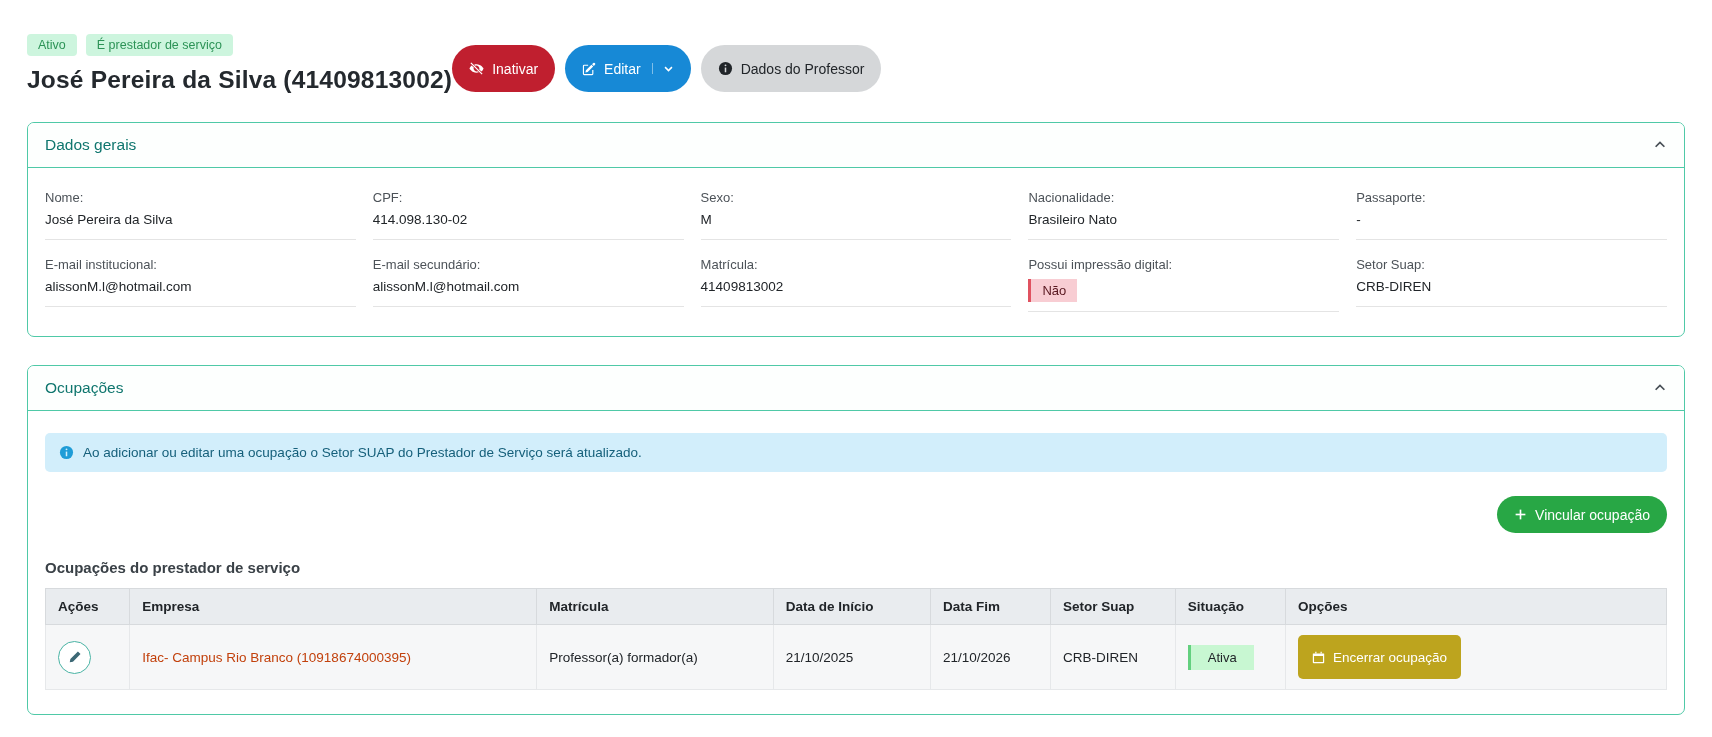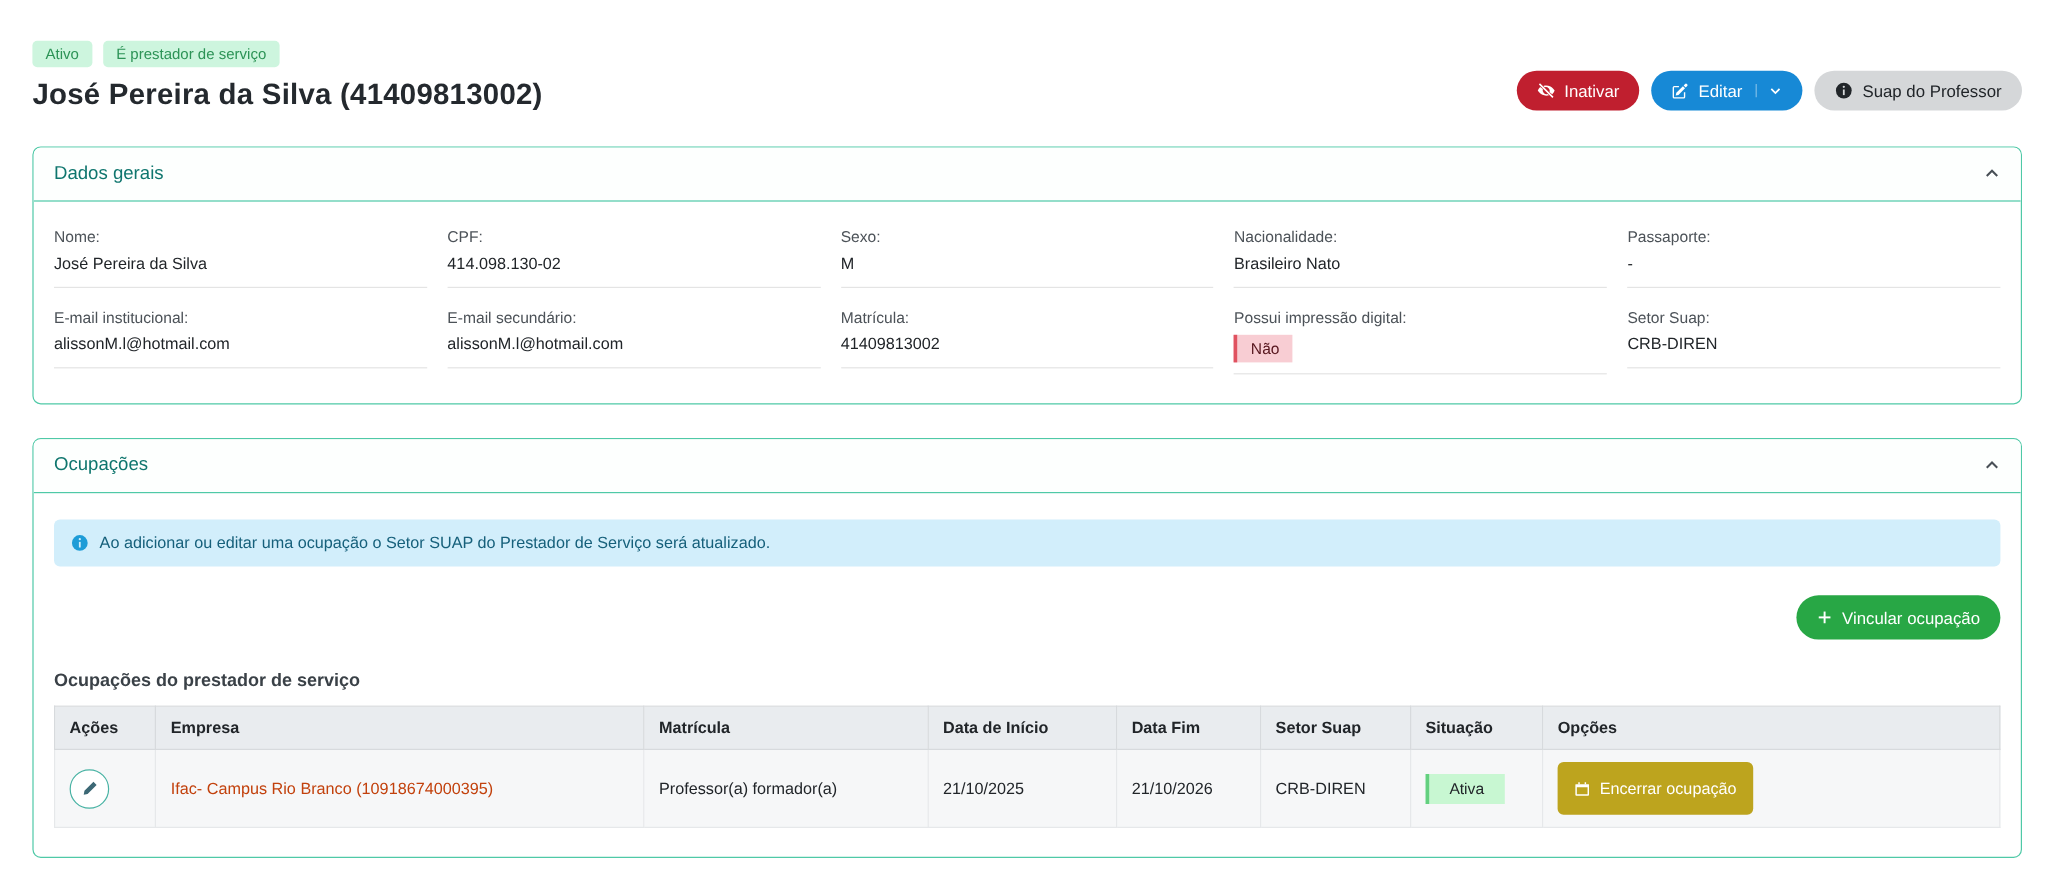--- a/index.html
+++ b/index.html
@@ -7,30 +7,30 @@
   body {
     width: 1712px;
     min-height: 737px;
     font-family: "Liberation Sans", sans-serif;
     color: #212529;
     font-size: 14px;
   }
   .page { padding: 34px 27px 40px; }
 
   
-  .header-row { display:flex; justify-content:space-between; align-items:flex-end; }
+  .header-row { display:flex; align-items:flex-end; }
   .badges { display:flex; gap:9px; margin-bottom:10px; }
   .pill-badge {
     background:#cdf5de; color:#2c9356; font-size:12.5px;
     padding:4px 11px; border-radius:4px; display:inline-block;
   }
   .page-title { font-size:24.5px; font-weight:700; color:#24292e; letter-spacing:.2px; }
   .header-actions { display:flex; gap:10px; align-items:center; margin-bottom:2px; }
   .btn {
-    display:inline-flex; align-items:center; gap:8px; height:33px;
+    display:inline-flex; align-items:center; gap:8px; height:47px;
     padding:0 17px; border:none; border-radius:50px; font-size:14px;
     cursor:pointer; font-family:inherit; white-space:nowrap;
   }
   .btn-danger  { background:#c01f2f; color:#fff; }
   .btn-primary { background:#1789d6; color:#fff; }
   .btn-secondary { background:#d5d7d9; color:#212529; }
   .btn .caret {
     display:inline-flex; align-items:center; padding-left:10px; margin-left:3px;
     border-left:1px solid rgba(255,255,255,.45);
   }
@@ -140,21 +140,21 @@
       </button>
 
       <button class="btn btn-secondary">
         <span style="display:inline-flex;">
           <svg width="15" height="15" viewBox="0 0 16 16">
               <circle cx="8" cy="8" r="7" fill="#212529"></circle>
               <rect x="7.2" y="7" width="1.6" height="5" fill="#d5d7d9"></rect>
               <circle cx="8" cy="4.6" r="1" fill="#d5d7d9"></circle>
             </svg>
         </span>
-        <span>Suap do Professor</span>
+        <span>Dados do Professor</span>
       </button>
     </div>
   </div>
 
   <div class="card">
     <div class="card-header">
       <span>Dados gerais</span>
       <button class="collapse-btn">
         <span style="display:inline-flex;">
           <svg width="14" height="14" viewBox="0 0 16 16" fill="none" stroke="#495057" stroke-width="2">

